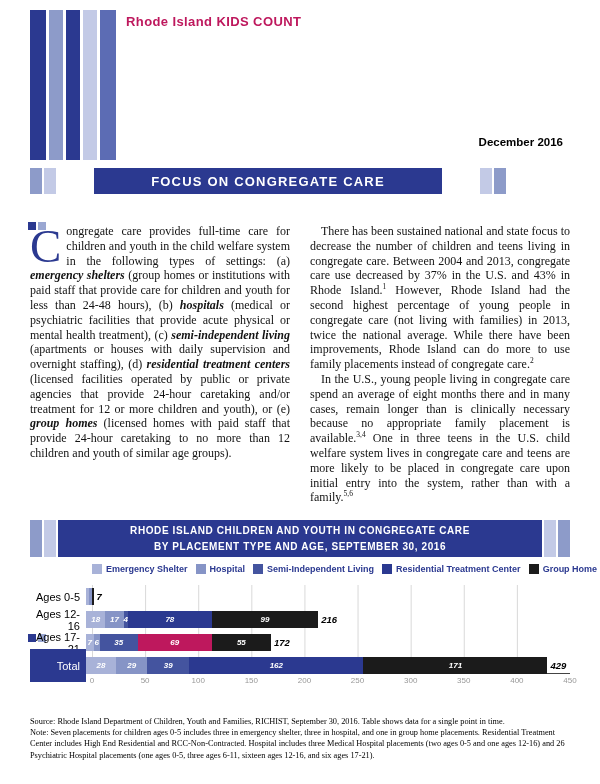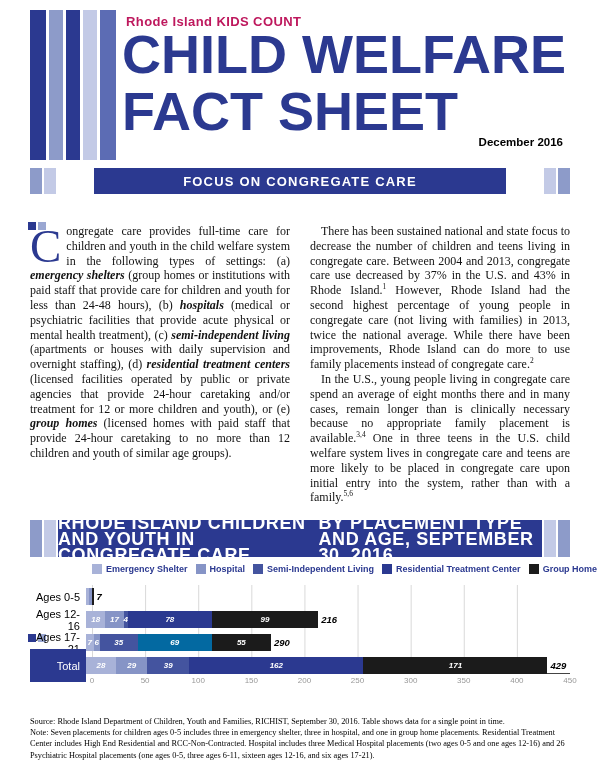--- a/index.html
+++ b/index.html
@@ -14,42 +14,42 @@
       #8d9bc9 19px 33px, #ffffff 33px 36px,
       #2b3990 36px 50px, #ffffff 50px 53px,
       #c3cae6 53px 67px, #ffffff 67px 70px,
       #5c6cb4 70px 86px); }
   .brand { position:absolute; left:126px; top:14px; font-size:13px; font-weight:bold;
            color:#be185d; letter-spacing:.4px; }
   .title { position:absolute; left:122px; top:26px; color:#2b3990; font-weight:bold;
            font-size:54px; line-height:57px; }
   .date { position:absolute; right:37px; top:136px; font-size:11.5px; font-weight:bold; color:#000; }
 
-  .banner { position:absolute; left:30px; top:168px; width:540px; height:26px; display:flex;gap:36px; }
+  .banner { position:absolute; left:30px; top:168px; width:476px; height:26px; display:flex;gap:36px; }
   .cap { width:26px; flex:none;
          background:linear-gradient(90deg,#8d9bc9 0 12px,#ffffff 12px 14px,#c3cae6 14px 26px); }
   .cap.right { transform:scaleX(-1); }
   .band-mid { flex:1; background:#2b3990; color:#fff; margin:0 2px;
               display:flex; align-items:center; justify-content:center;
               font-size:13px; font-weight:bold; letter-spacing:1.2px; }
 
   
   .columns { position:absolute; left:30px; top:224px; width:540px; display:flex; gap:20px;
              font-family:"Liberation Serif", serif; font-size:12px; line-height:14.8px;
              color:#121212; text-align:justify; }
   .col { width:260px; }
   .dropcap { float:left; font-size:47px; line-height:40px; padding:2px 5px 0 0;
              color:#2b3990; font-family:"Liberation Serif", serif; }
   .col2 p { text-indent:11px; }
   b.bi { font-style:italic;font-family:Liberation Serif, serif; }
   sup { font-size:7.5px; vertical-align:super; line-height:0; }
 
   
   .chart-band { position:absolute; left:30px; top:520px; width:540px; height:37px; display:flex; }
-  .chart-band .band-mid { flex-direction:row; font-size:18px; letter-spacing:.6px; line-height:16px; }
+  .chart-band .band-mid { flex-direction:column; font-size:10px; letter-spacing:.6px; line-height:16px; }
 
   
   .legend { position:absolute; left:30px; top:564px; width:540px; display:flex;
             justify-content:space-between; align-items:flex-end; padding-left:62px;gap:8px; }
   .legend-item { display:flex; align-items:center; gap:4px; }
   .swatch { width:10px; height:10px; display:inline-block; flex:none; }
   .legend-label { font-size:9px; font-weight:bold; color:#2b3990; white-space:nowrap; }
 
   
   .chart { position:absolute; left:30px; top:588px; width:540px; }
@@ -84,24 +84,20 @@
   .m1 { left:28px; top:222px; }
   .m2 { left:28px; top:634px; }
 </style>
 </head>
 <body>
 
 <div class="page">
 
   <div class="stripes"></div>
   <div class="brand">Rhode Island KIDS COUNT</div>
-  <div class="title">
-    <div>CHILD WELFARE</div>
-    <div>FACT SHEET</div>
-  </div>
   <div class="date">December 2016</div>
 
   <div class="banner">
     <div class="cap"></div>
     <div class="band-mid">FOCUS ON CONGREGATE CARE</div>
     <div class="cap right"></div>
   </div>
 
   <div class="marker m1">
       <i class="d"></i>
@@ -188,27 +184,27 @@
           <div class="row-track">
             <div class="seg" style="width: 1.55556%; background: rgb(168, 178, 216);">
               <span class="seg-label">7</span>
             </div>
             <div class="seg" style="width: 1.33333%; background: rgb(134, 148, 198);">
               <span class="seg-label">6</span>
             </div>
             <div class="seg" style="width: 7.77778%; background: rgb(68, 84, 159);">
               <span class="seg-label">35</span>
             </div>
-            <div class="seg" style="width: 15.3333%; background: #0369a1;">
+            <div class="seg" style="width: 15.3333%; background: #be185d;">
               <span class="seg-label">69</span>
             </div>
             <div class="seg" style="width: 12.2222%; background: rgb(27, 27, 27);">
               <span class="seg-label">55</span>
             </div>
-            <span class="bar-total">290</span>
+            <span class="bar-total">172</span>
           </div>
         </div>
         <div class="chart-row">
           <div class="row-label total">Total</div>
           <div class="row-track">
             <div class="seg" style="width: 6.22222%; background: rgb(168, 178, 216);">
               <span class="seg-label">28</span>
             </div>
             <div class="seg" style="width: 6.44444%; background: rgb(134, 148, 198);">
               <span class="seg-label">29</span>

